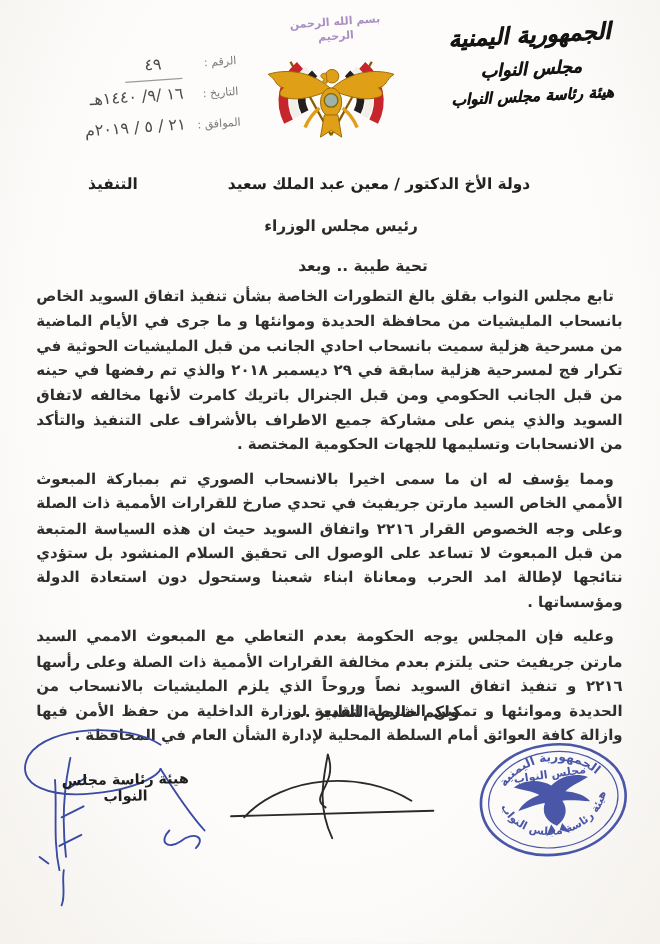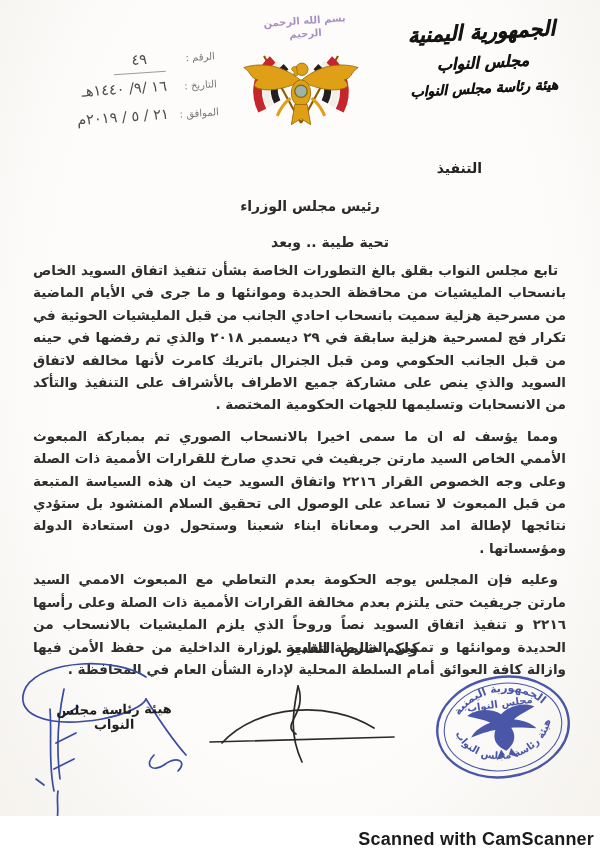--- a/index.html
+++ b/index.html
@@ -122,20 +122,21 @@
       <span class="lab">التاريخ :</span>
       <span class="val">١٦ /٩/ ١٤٤٠هـ</span>
     </div>
     <div class="row">
       <span class="lab">الموافق :</span>
       <span class="val">٢١ / ٥ / ٢٠١٩م</span>
     </div>
   </div>
 
   <div class="addressee">
+    <span>دولة الأخ الدكتور / معين عبد الملك سعيد</span>
     <span>التنفيذ</span>
   </div>
   <div class="doc-title">رئيس مجلس الوزراء</div>
   <div class="greeting">تحية طيبة .. وبعد</div>
 
   <div class="body">
     <p>تابع مجلس النواب بقلق بالغ التطورات الخاصة بشأن تنفيذ اتفاق السويد الخاص بانسحاب المليشيات من محافظة الحديدة وموانئها و ما جرى في الأيام الماضية من مسرحية هزلية سميت بانسحاب احادي الجانب من قبل المليشيات الحوثية في تكرار فج لمسرحية هزلية سابقة في ٢٩ ديسمبر ٢٠١٨ والذي تم رفضها في حينه من قبل الجانب الحكومي ومن قبل الجنرال باتريك كامرت لأنها مخالفه لاتفاق السويد والذي ينص على مشاركة جميع الاطراف بالأشراف على التنفيذ والتأكد من الانسحابات وتسليمها للجهات الحكومية المختصة .</p>
     <p>ومما يؤسف له ان ما سمى اخيرا بالانسحاب الصوري تم بمباركة المبعوث الأممي الخاص السيد مارتن جريفيث في تحدي صارخ للقرارات الأممية ذات الصلة وعلى وجه الخصوص القرار ٢٢١٦ واتفاق السويد حيث ان هذه السياسة المتبعة من قبل المبعوث لا تساعد على الوصول الى تحقيق السلام المنشود بل ستؤدي نتائجها لإطالة امد الحرب ومعاناة ابناء شعبنا وستحول دون استعادة الدولة ومؤسساتها .</p>
     <p>وعليه فإن المجلس يوجه الحكومة بعدم التعاطي مع المبعوث الاممي السيد مارتن جريفيث حتى يلتزم بعدم مخالفة القرارات الأممية ذات الصلة وعلى رأسها ٢٢١٦ و تنفيذ اتفاق السويد نصاً وروحاً الذي يلزم المليشيات بالانسحاب من الحديدة وموانئها و تمكين الشرطة التابعة لوزارة الداخلية من حفظ الأمن فيها وازالة كافة العوائق أمام السلطة المحلية لإدارة الشأن العام في المحافظة .</p>
   </div>
@@ -180,17 +181,14 @@
       <text x="75" y="41" text-anchor="middle" font-family="DejaVu Sans, sans-serif" font-size="10" font-weight="bold" fill="#32409e">مجلس النواب</text>
 
       <path fill="#32409e" d="M75,48 C66,41 52,39 41,45 C50,49 58,51 63,55 C54,57 46,61 42,67 C52,65 60,63 67,63 C63,71 65,79 75,85 C85,79 87,71 83,63 C90,63 98,65 108,67 C104,61 96,57 87,55 C92,51 100,49 109,45 C98,39 84,41 75,48 Z"></path>
       <path fill="#32409e" d="M70,83 L64,93 L73,89 Z M80,83 L86,93 L77,89 Z"></path>
       <text font-family="DejaVu Sans, sans-serif" font-size="10" font-weight="bold" fill="#32409e">
         <textPath href="#stampBottomArc" startOffset="50%" text-anchor="middle">هيئة رئاسة مجلس النواب</textPath>
       </text>
     </g>
   </svg>
 
-  <div class="scan-strip">
-    <div class="scan-label">Scanned with CamScanner</div>
-  </div>
 
 </div>
 
 </body></html>

